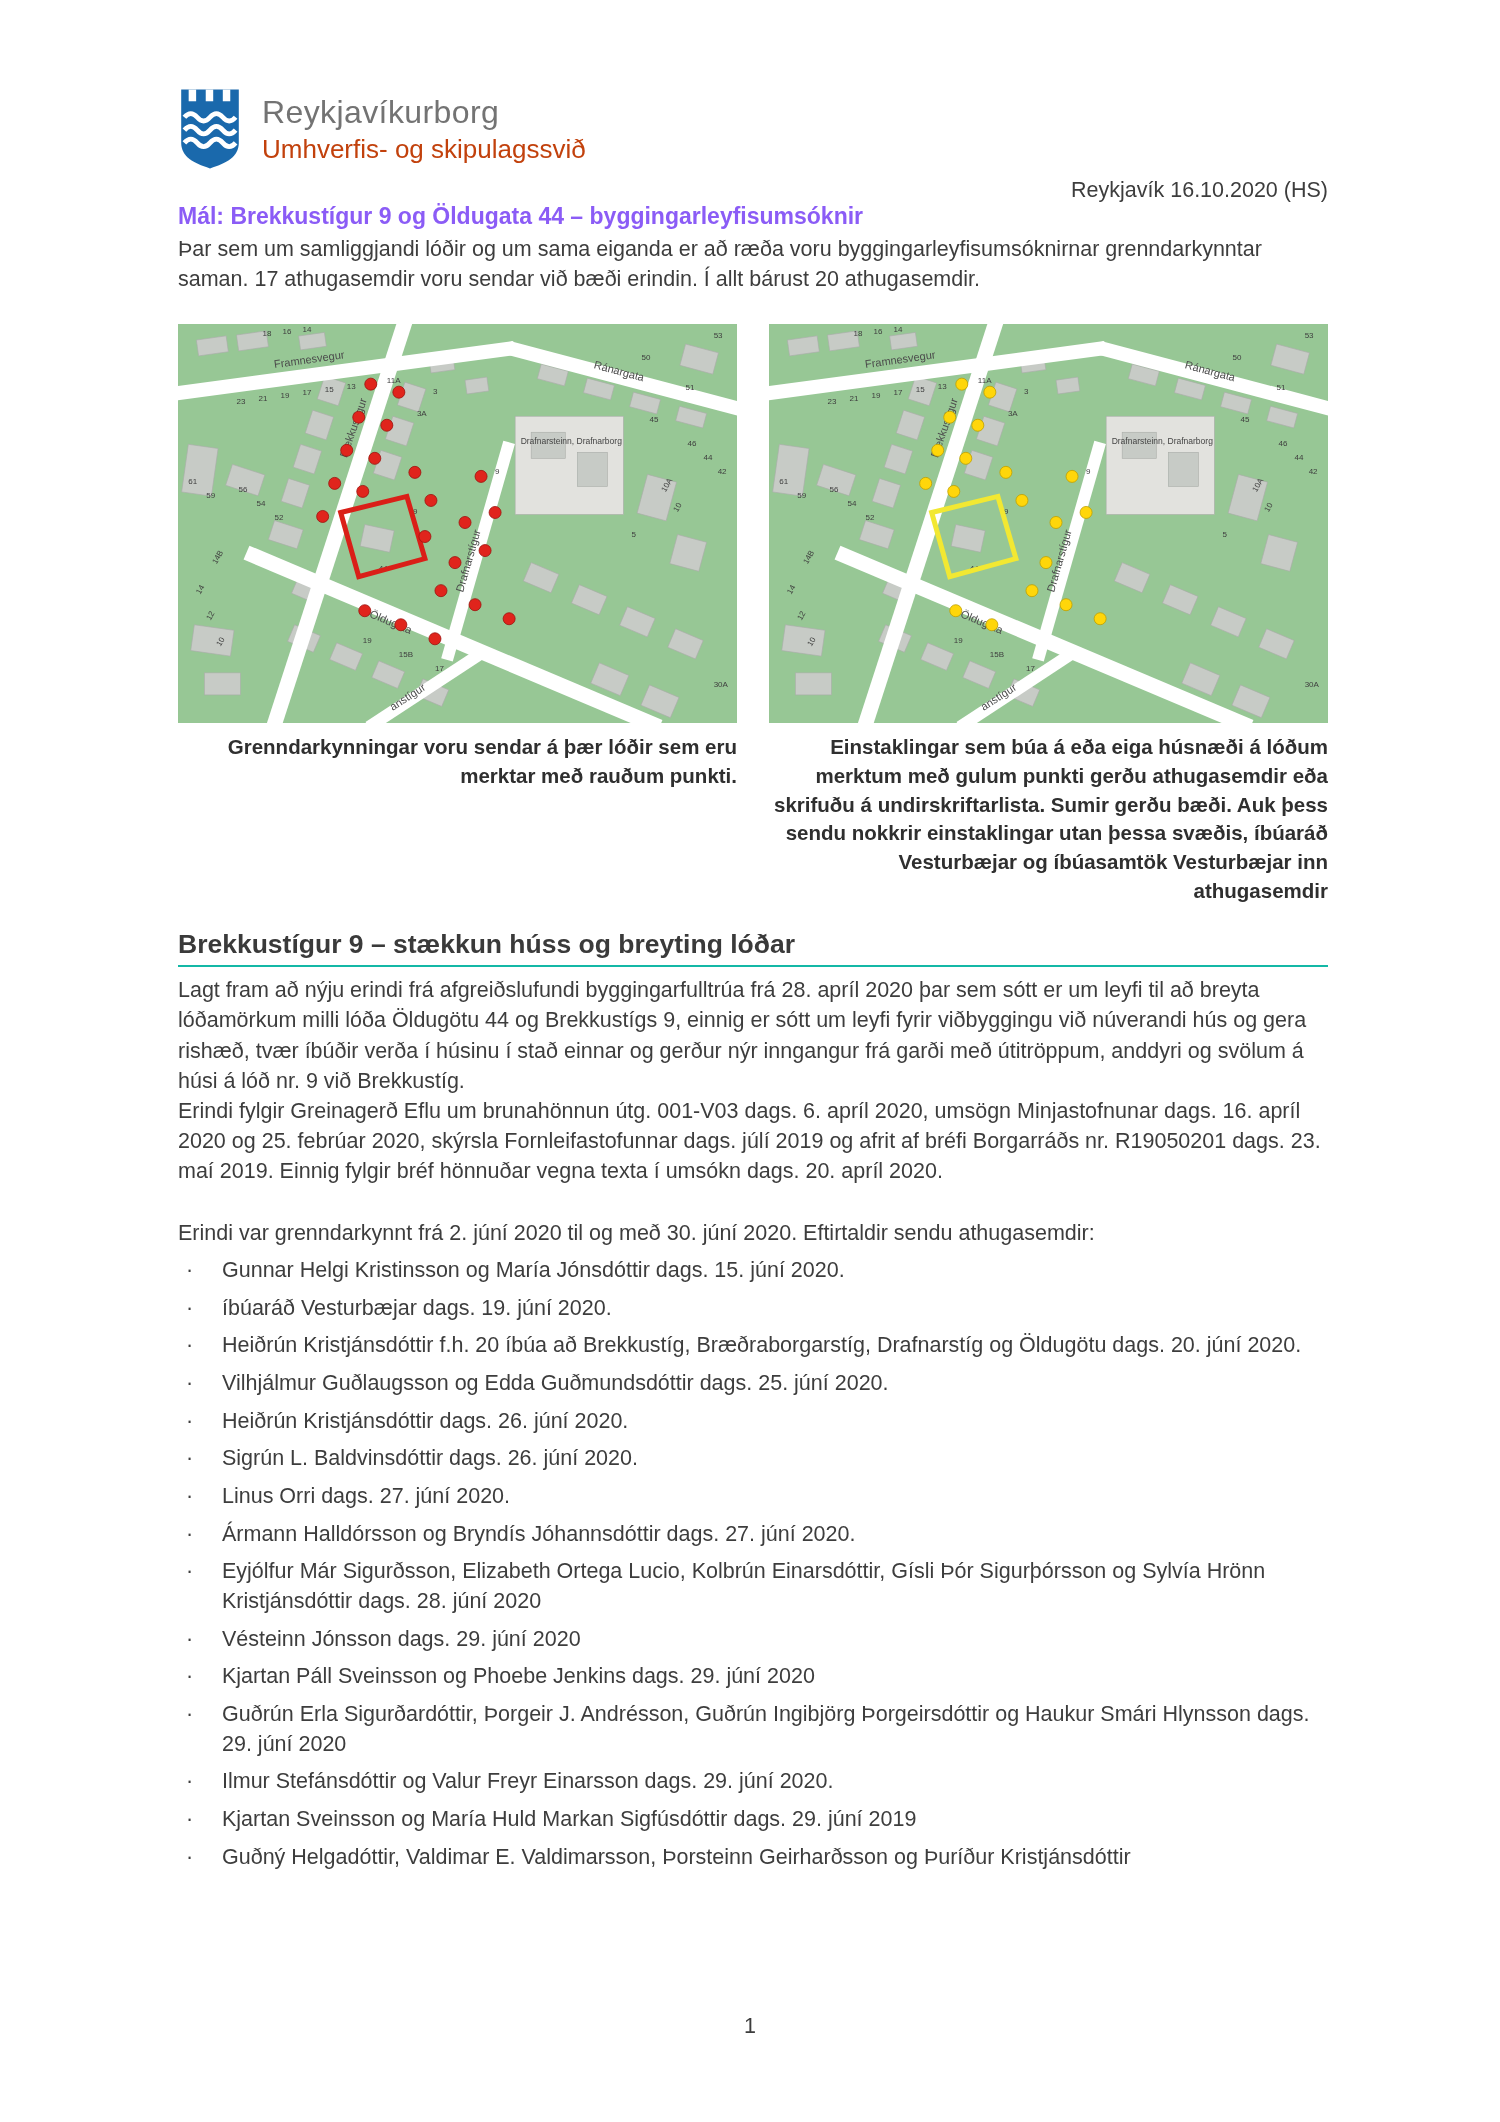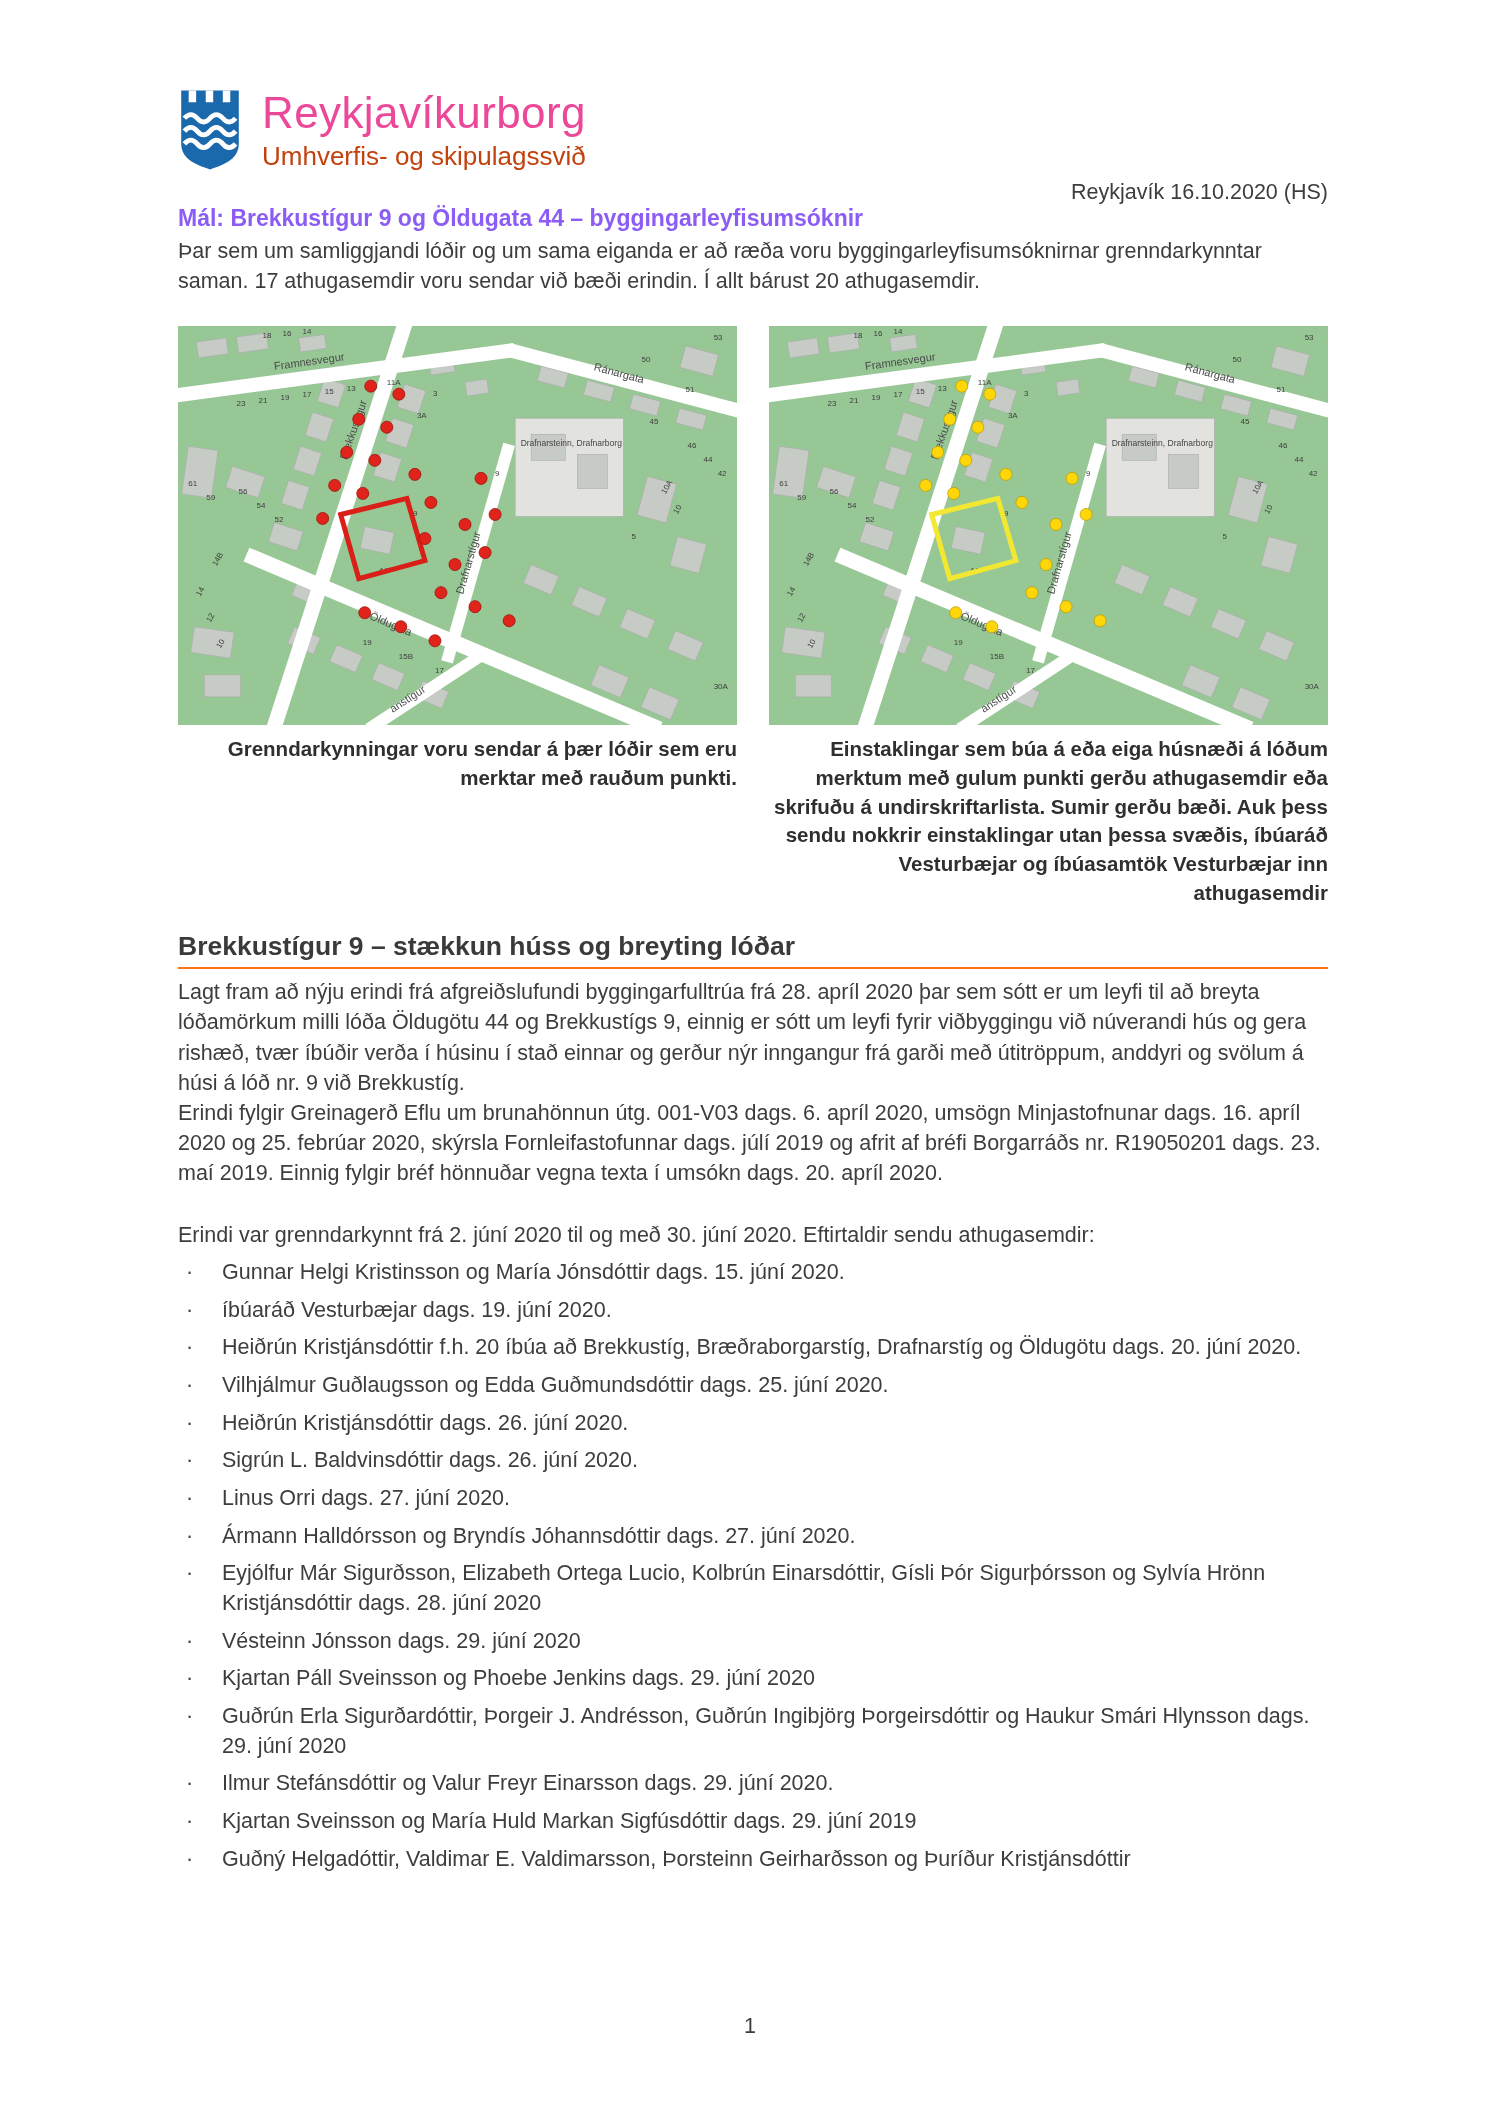--- a/index.html
+++ b/index.html
@@ -5,36 +5,36 @@
   * { margin:0; padding:0; box-sizing:border-box; }
   html,body { background:#ffffff; }
   .page {
     position:relative; width:1500px; height:2122px; background:#fff;
     font-family:"Liberation Sans", sans-serif; color:#3d3d3d; overflow:hidden;
   }
   .content { position:absolute; left:178px; top:88px; width:1150px; }
 
   .logo-row { display:flex; align-items:center; gap:20px; margin-bottom:8px; }
   .logo-shield { width:64px; height:82px; flex:0 0 auto; }
-  .logo-org { font-size:44px; color:#ec4899; letter-spacing:.4px; }
+  .logo-org { font-size:32px; color:#737373; letter-spacing:.4px; }
   .logo-dept { font-size:26px; color:#c2410c; margin-top:3px; }
 
   .date-line { text-align:right; font-size:21.5px; margin-bottom:0; }
   .doc-title { font-size:23px; font-weight:bold; margin-bottom:4px; color:#8b5cf6; }
   .intro-body { font-size:21.5px; line-height:1.4; margin-bottom:30px; }
 
   .maps-row { display:flex; gap:32px; }
   .map-col { width:559px; }
   figure { margin:0; }
   svg.map { width:559px; height:399px; display:block; background:#97c795; }
   .caption { font-size:20.5px; font-weight:bold; line-height:1.4; margin-top:10px; color:#2f2f2f;text-align:right; }
 
   .section-heading {
     font-size:26.5px; font-weight:bold; color:#3a3a3a;
-    margin-top:24px; padding-bottom:5px; border-bottom:2px solid #f97316; margin-bottom:8px;
+    margin-top:24px; padding-bottom:5px; border-bottom:2px solid #14b8a6; margin-bottom:8px;
   }
   .body-par { font-size:21.5px; line-height:1.4; }
   .gap { height:32px; }
   .list-intro { margin-bottom:8px; }
 
   .comments { }
   .li { display:flex; font-size:21.5px; line-height:1.38; margin-bottom:8px; }
   .bullet { flex:0 0 44px; padding-left:8px; color:#3d3d3d; }
   .li-text { flex:1; }
 

